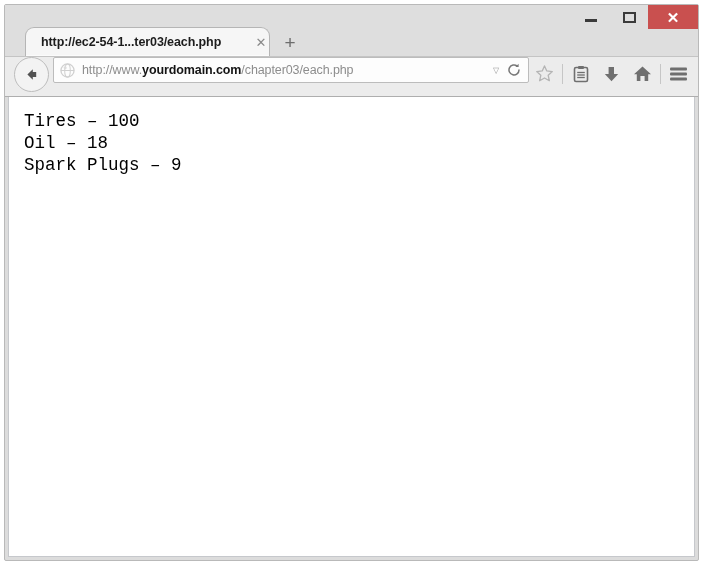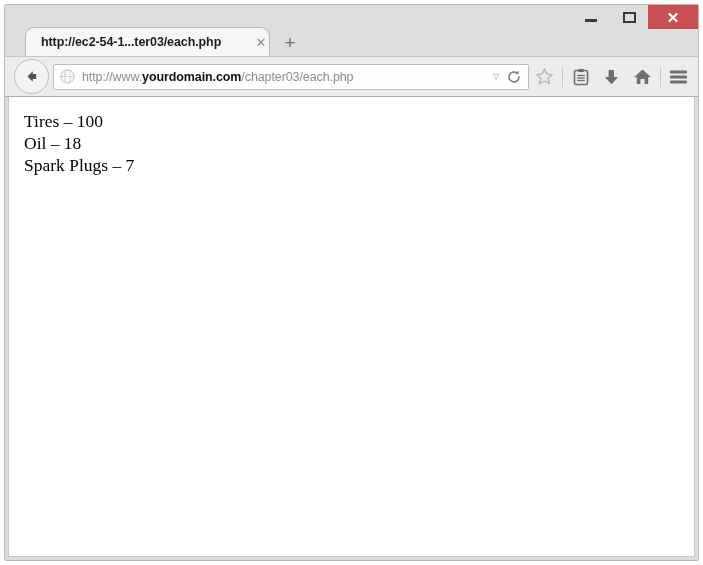--- a/index.html
+++ b/index.html
@@ -140,21 +140,21 @@
   }
 
   
   .navbar {
     position: relative;
     height: 41px;
     background: #ececec;
     border-top: 1px solid #c4c4c4;
     border-bottom: 1px solid #aeaeae;
     display: flex;
-    align-items: center;
+    align-items: flex-start;
     padding: 0 4px;
     flex: 0 0 auto;
     box-sizing: border-box;
   }
 
   .back-btn {
     width: 33px;
     height: 33px;
     border-radius: 50%;
     border: 1px solid #bdbdbd;
@@ -242,21 +242,21 @@
     flex: 1 1 auto;
     background: #ffffff;
     border: 1px solid #c6c8cc;
     border-top: none;
     margin: 0 3px 3px 3px;
     padding: 13px 0 0 15px;
     box-sizing: border-box;
     overflow: hidden;
   }
   .page-line {
-    font-family: Liberation Serif, serif;
+    font-family: Liberation Mono, monospace;
     font-size: 17.5px;
     color: #000000;
     line-height: 22px;
     white-space: pre;
   }
 </style>
 </head>
 <body>
 
 <div class="window">
@@ -352,16 +352,16 @@
           <rect x="1" y="11.5" width="17" height="3" rx="1" fill="#6f6f6f"></rect>
         </svg>
       </div>
 
     </div>
   </div>
 
   <div class="content">
     <div class="page-line">Tires – 100</div>
     <div class="page-line">Oil – 18</div>
-    <div class="page-line">Spark Plugs – 7</div>
+    <div class="page-line">Spark Plugs – 9</div>
   </div>
 
 </div>
 
 </body></html>

